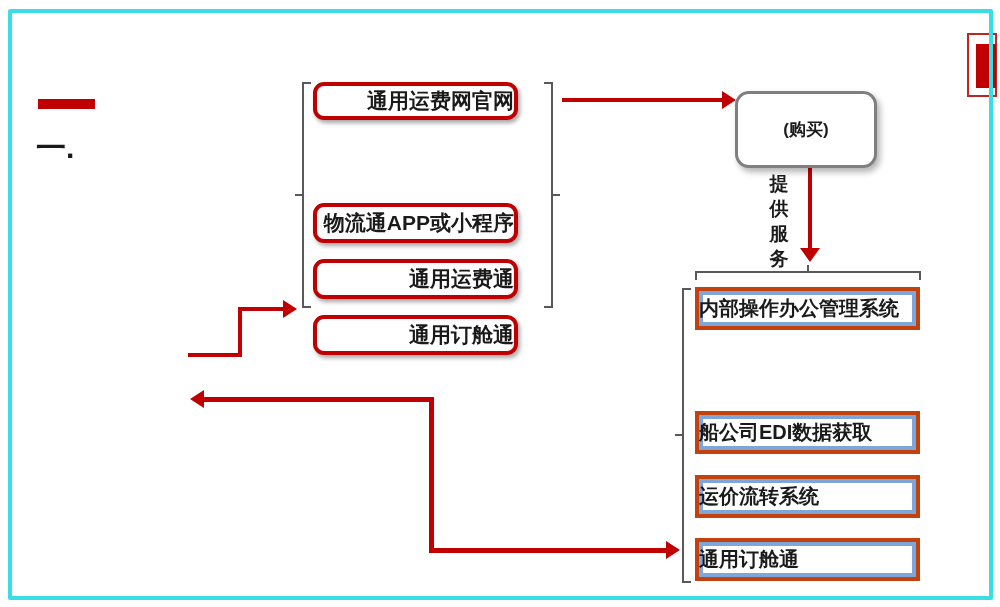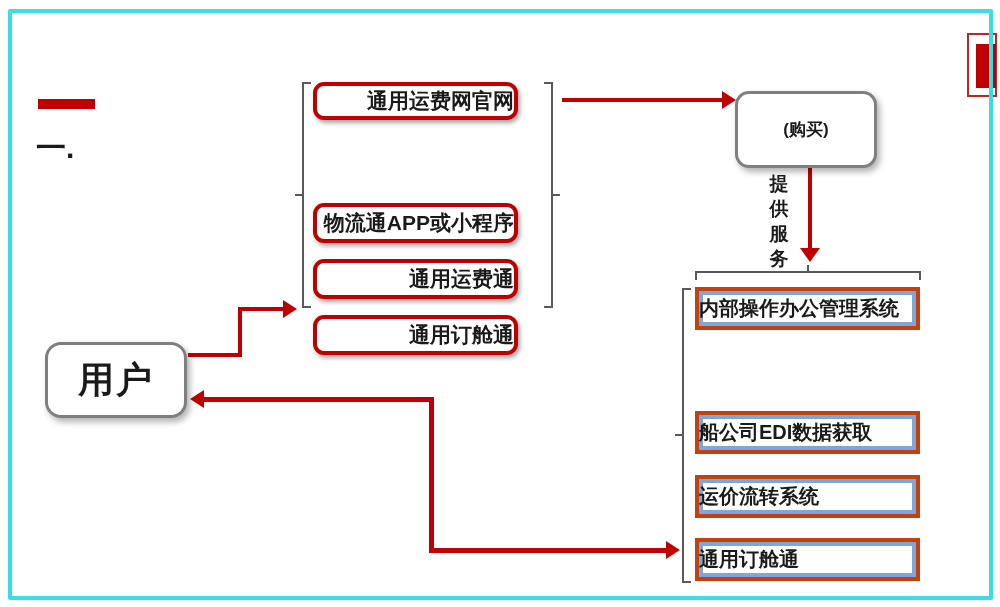--- a/index.html
+++ b/index.html
@@ -69,23 +69,20 @@
 <div id="stage">
 
   <div class="page-border"></div>
 
   <div class="logo-outline"></div>
   <div class="logo-fill"></div>
 
   <div class="title-bar"></div>
   <div class="subtitle">一.</div>
 
-  <div class="user-box">
-    <span>用户</span>
-  </div>
 
   <div class="bk" style="left:302px; top:82px;  width:2px; height:226px;"></div>
   <div class="bk" style="left:302px; top:82px;  width:9px; height:2px;"></div>
   <div class="bk" style="left:302px; top:306px; width:9px; height:2px;"></div>
   <div class="bk" style="left:295px; top:194px; width:7px; height:2px;"></div>
 
   <div class="bk" style="left:551px; top:82px;  width:2px; height:226px;"></div>
   <div class="bk" style="left:544px; top:82px;  width:9px; height:2px;"></div>
   <div class="bk" style="left:544px; top:306px; width:9px; height:2px;"></div>
   <div class="bk" style="left:553px; top:194px; width:7px; height:2px;"></div>

